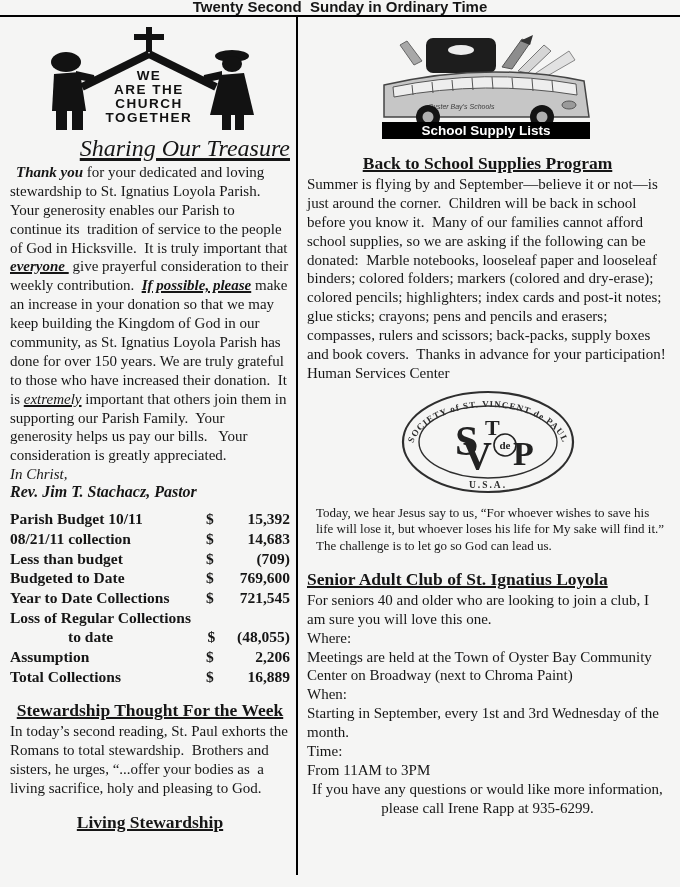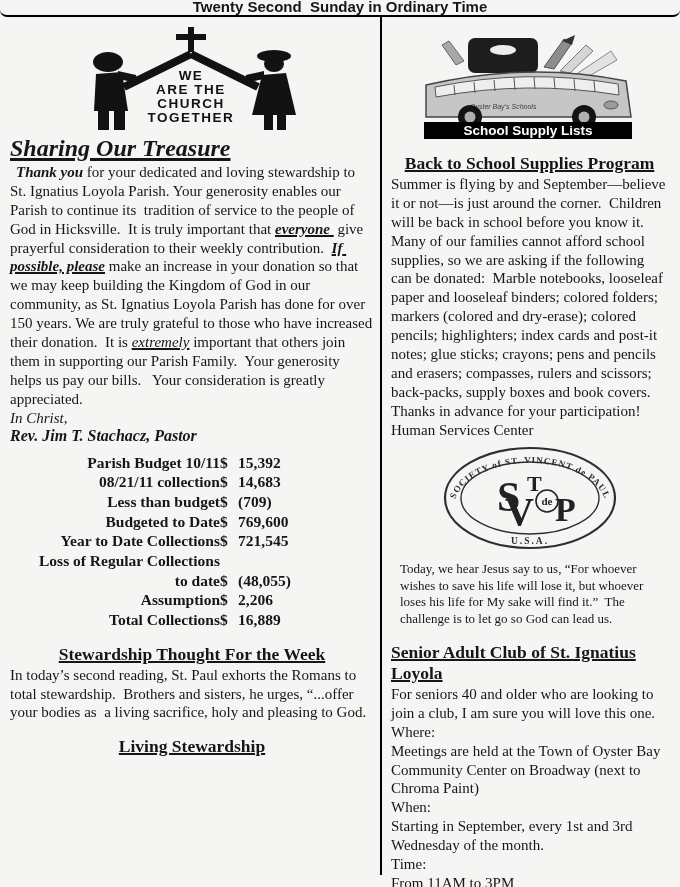--- a/index.html
+++ b/index.html
@@ -10,36 +10,35 @@
   }
   .page { width:680px; height:887px; position:relative; }
 
   .masthead {
     text-align:center;
     font-family:"Liberation Sans", sans-serif;
     font-weight:bold; font-size:15px; line-height:14px;
     white-space:pre-wrap;
     border-bottom:2px solid #000;
     padding-bottom:1px;
-    border-radius:7px;
   }
 
   .columns { display:flex; height:869px; }
-  .col-left  { width:380px; box-sizing:border-box; padding:0 6px 0 10px; }
+  .col-left  { width:296px; box-sizing:border-box; padding:0 6px 0 10px; }
   .divider   { width:2px; background:#000; height:858px; }
   .col-right { flex:1; box-sizing:border-box; padding:0 12px 0 9px; }
 
   .art { display:block; margin:0 auto; }
   .church-art-wrap { margin-top:10px; text-align:center; }
   .bus-art-wrap    { margin-top:16px; text-align:center; }
   .logo-wrap       { margin-top:6px; text-align:center; }
 
   .sharing-heading {
-    margin:4px 0 1px; text-align:left;
-    font-size:24px; font-weight:bold; font-style:italic;
+    margin:4px 0 1px; text-align:right;
+    font-size:24px; font-weight:normal; font-style:italic;
     text-decoration:underline; text-decoration-thickness:2.5px;
   }
   .sec-heading {
     margin:14px 0 1px; text-align:center;
     font-size:17.5px; font-weight:bold;
     text-decoration:underline; text-decoration-thickness:2px;
   }
   .sec-heading.tight { }
   .sec-heading.left-align { text-align:left; margin-top:15px; }
 
@@ -49,24 +48,24 @@
   }
   .first-indent { text-indent:6px; }
   .b  { font-weight:bold; }
   .i  { font-style:italic; }
   .u  { text-decoration:underline; text-decoration-thickness:1.5px; }
   .closing { margin-top:1px; font-style:italic; font-size:15px; }
   .signature { font-weight:bold; font-style:italic; font-size:16px; }
 
   .budget { margin-top:8px; font-weight:bold; font-size:15.5px; }
   .budget-row { display:flex; line-height:1.27; }
-  .budget-label { width:210px;text-align:right; }
+  .budget-label { width:210px; }
   .budget-label.indent { padding-left:58px; box-sizing:border-box; }
   .budget-dollar { width:18px; }
-  .budget-amount { width:72px; }
+  .budget-amount { width:72px; text-align:right; }
 
   .attribution { margin:0; font-size:15px; line-height:1.26; }
 
   .reflection { margin:10px 0 0; padding-left:9px; font-size:13px; line-height:1.26; white-space:pre-wrap; }
 
   .intro { margin:0; }
   .detail-row { display:flex; font-size:15px; line-height:1.26;flex-direction:column; }
   .detail-term { width:92px; flex-shrink:0; }
   .detail-desc { flex:1; white-space:pre-wrap; }
   .club-footer { margin:0; font-size:15px; line-height:1.26; white-space:pre-wrap;text-align:center; }

